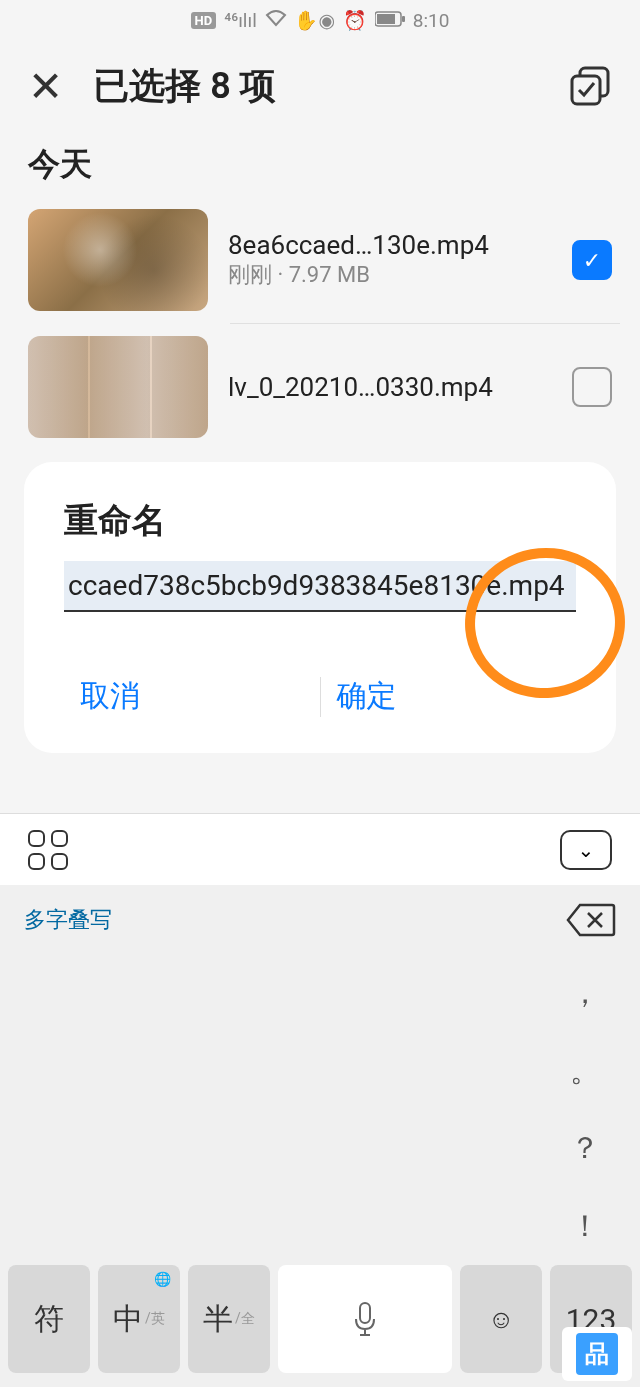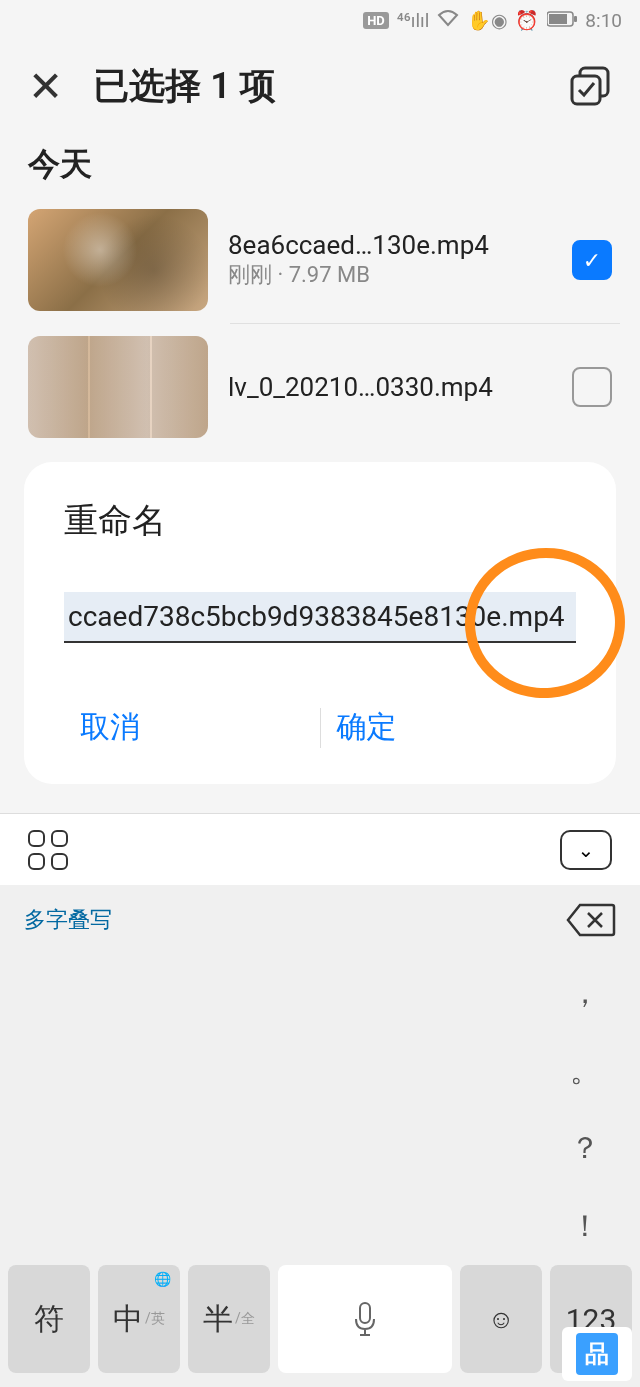--- a/index.html
+++ b/index.html
@@ -1,17 +1,17 @@
 <!DOCTYPE html>
 <html><head>
 <meta charset="utf-8">
 <style>
 *{margin:0;padding:0;box-sizing:border-box;font-family:-apple-system,BlinkMacSystemFont,"Segoe UI",Roboto,sans-serif}
 body{width:640px;height:1387px;background:#f5f5f5;position:relative;overflow:hidden}
-.status-bar{height:40px;display:flex;justify-content:flex-end;align-items:center;padding:0 18px;color:#888;font-size:19px}
+.status-bar{height:40px;display:flex;justify-content:center;align-items:center;padding:0 18px;color:#888;font-size:19px}
 .status-left{display:flex;gap:8px;align-items:center}
 .status-right{display:flex;gap:8px;align-items:center}
 .hd-badge{background:#999;color:#fff;font-size:13px;padding:1px 4px;border-radius:3px;font-weight:bold}
 .header{display:flex;align-items:center;padding:22px 28px;gap:30px}
 .close-x{font-size:42px;color:#333;font-weight:300}
 .header-title{font-size:36px;font-weight:600;color:#222;flex:1}
 .select-all{width:42px;height:42px}
 .section-title{padding:10px 28px;font-size:32px;font-weight:600;color:#222}
 .file-list{padding:0 20px}
 .file-item{display:flex;align-items:center;padding:12px 8px;gap:20px}
@@ -19,21 +19,21 @@
 .thumb2{background:linear-gradient(90deg,#e8d5c4 0%,#d4b89a 33%,#e8d5c4 66%,#d4b89a 100%)}
 .thumb::after{content:"";position:absolute;inset:0;background:radial-gradient(circle at 40% 40%,rgba(255,255,255,0.4) 0%,transparent 30%),radial-gradient(circle at 70% 60%,rgba(0,0,0,0.2) 0%,transparent 40%)}
 .thumb2::after{background:repeating-linear-gradient(90deg,rgba(0,0,0,0.1) 0 60px,transparent 60px 62px)}
 .file-info{flex:1;display:flex;flex-direction:column;gap:0}
 .file-name{font-size:26px;color:#222}
 .file-meta{font-size:22px;color:#888}
 .checkbox{width:40px;height:40px;border-radius:8px;border:2px solid #999}
 .checkbox.checked{background:#0a7aff;border-color:#0a7aff;display:flex;align-items:center;justify-content:center;color:#fff;font-size:22px}
 .divider{height:1px;background:#e0e0e0;margin-left:210px}
 .dialog{position:absolute;left:24px;right:24px;top:462px;background:#fff;border-radius:28px;padding:36px 40px 20px;z-index:10}
-.dialog-title{font-size:34px;font-weight:400;color:#222;margin-bottom:48px}
+.dialog-title{font-size:34px;font-weight:700;color:#222;margin-bottom:17px}
 .dialog-input{width:100%;border:none;border-bottom:2px solid #333;padding:8px 4px;font-size:28px;color:#222;outline:none;background:#e6edf5}
 .dialog-buttons{display:flex;margin-top:48px}
 .dialog-btn{flex:1;font-size:30px;color:#0a7aff;padding:16px;font-weight:500}
 .btn-divider{width:1px;height:40px;background:#ddd;align-self:center}
 .annotation{position:absolute;right:15px;top:548px;width:160px;height:150px;border:10px solid #ff8c1a;border-radius:50%;z-index:11;transform:rotate(-5deg);pointer-events:none}
 .keyboard-bar{position:absolute;top:813px;left:0;right:0;height:72px;background:#fff;border-top:1px solid #ddd;display:flex;align-items:center;padding:0 28px;justify-content:space-between}
 .kb-grid{display:grid;grid-template-columns:repeat(2,1fr);gap:6px;width:40px;height:40px}
 .kb-grid span{border:2.5px solid #333;border-radius:6px}
 .kb-collapse{width:52px;height:40px;border:2.5px solid #333;border-radius:10px;display:flex;align-items:center;justify-content:center;font-size:20px}
 .keyboard-area{position:absolute;top:885px;left:0;right:0;bottom:0;background:#f0f0f0}
@@ -82,21 +82,21 @@
           <rect x="2" y="3" width="18" height="10" fill="#888"></rect>
           <rect x="27" y="5" width="3" height="6" rx="1" fill="#888"></rect>
         </svg>
     </span>
     <span>8:10</span>
   </div>
 </div>
 
 <div class="header">
   <span class="close-x">✕</span>
-  <span class="header-title">已选择 1 项</span>
+  <span class="header-title">已选择 8 项</span>
   <span class="select-all">
     <svg width="42" height="42" viewBox="0 0 42 42">
         <rect x="10" y="2" width="28" height="28" rx="5" fill="none" stroke="#333" stroke-width="3"></rect>
         <rect x="2" y="10" width="28" height="28" rx="5" fill="#f5f5f5" stroke="#333" stroke-width="3"></rect>
         <path d="M9 24 L14 29 L24 17" fill="none" stroke="#333" stroke-width="3"></path>
       </svg>
   </span>
 </div>
 
 <div class="section-title">今天</div>

